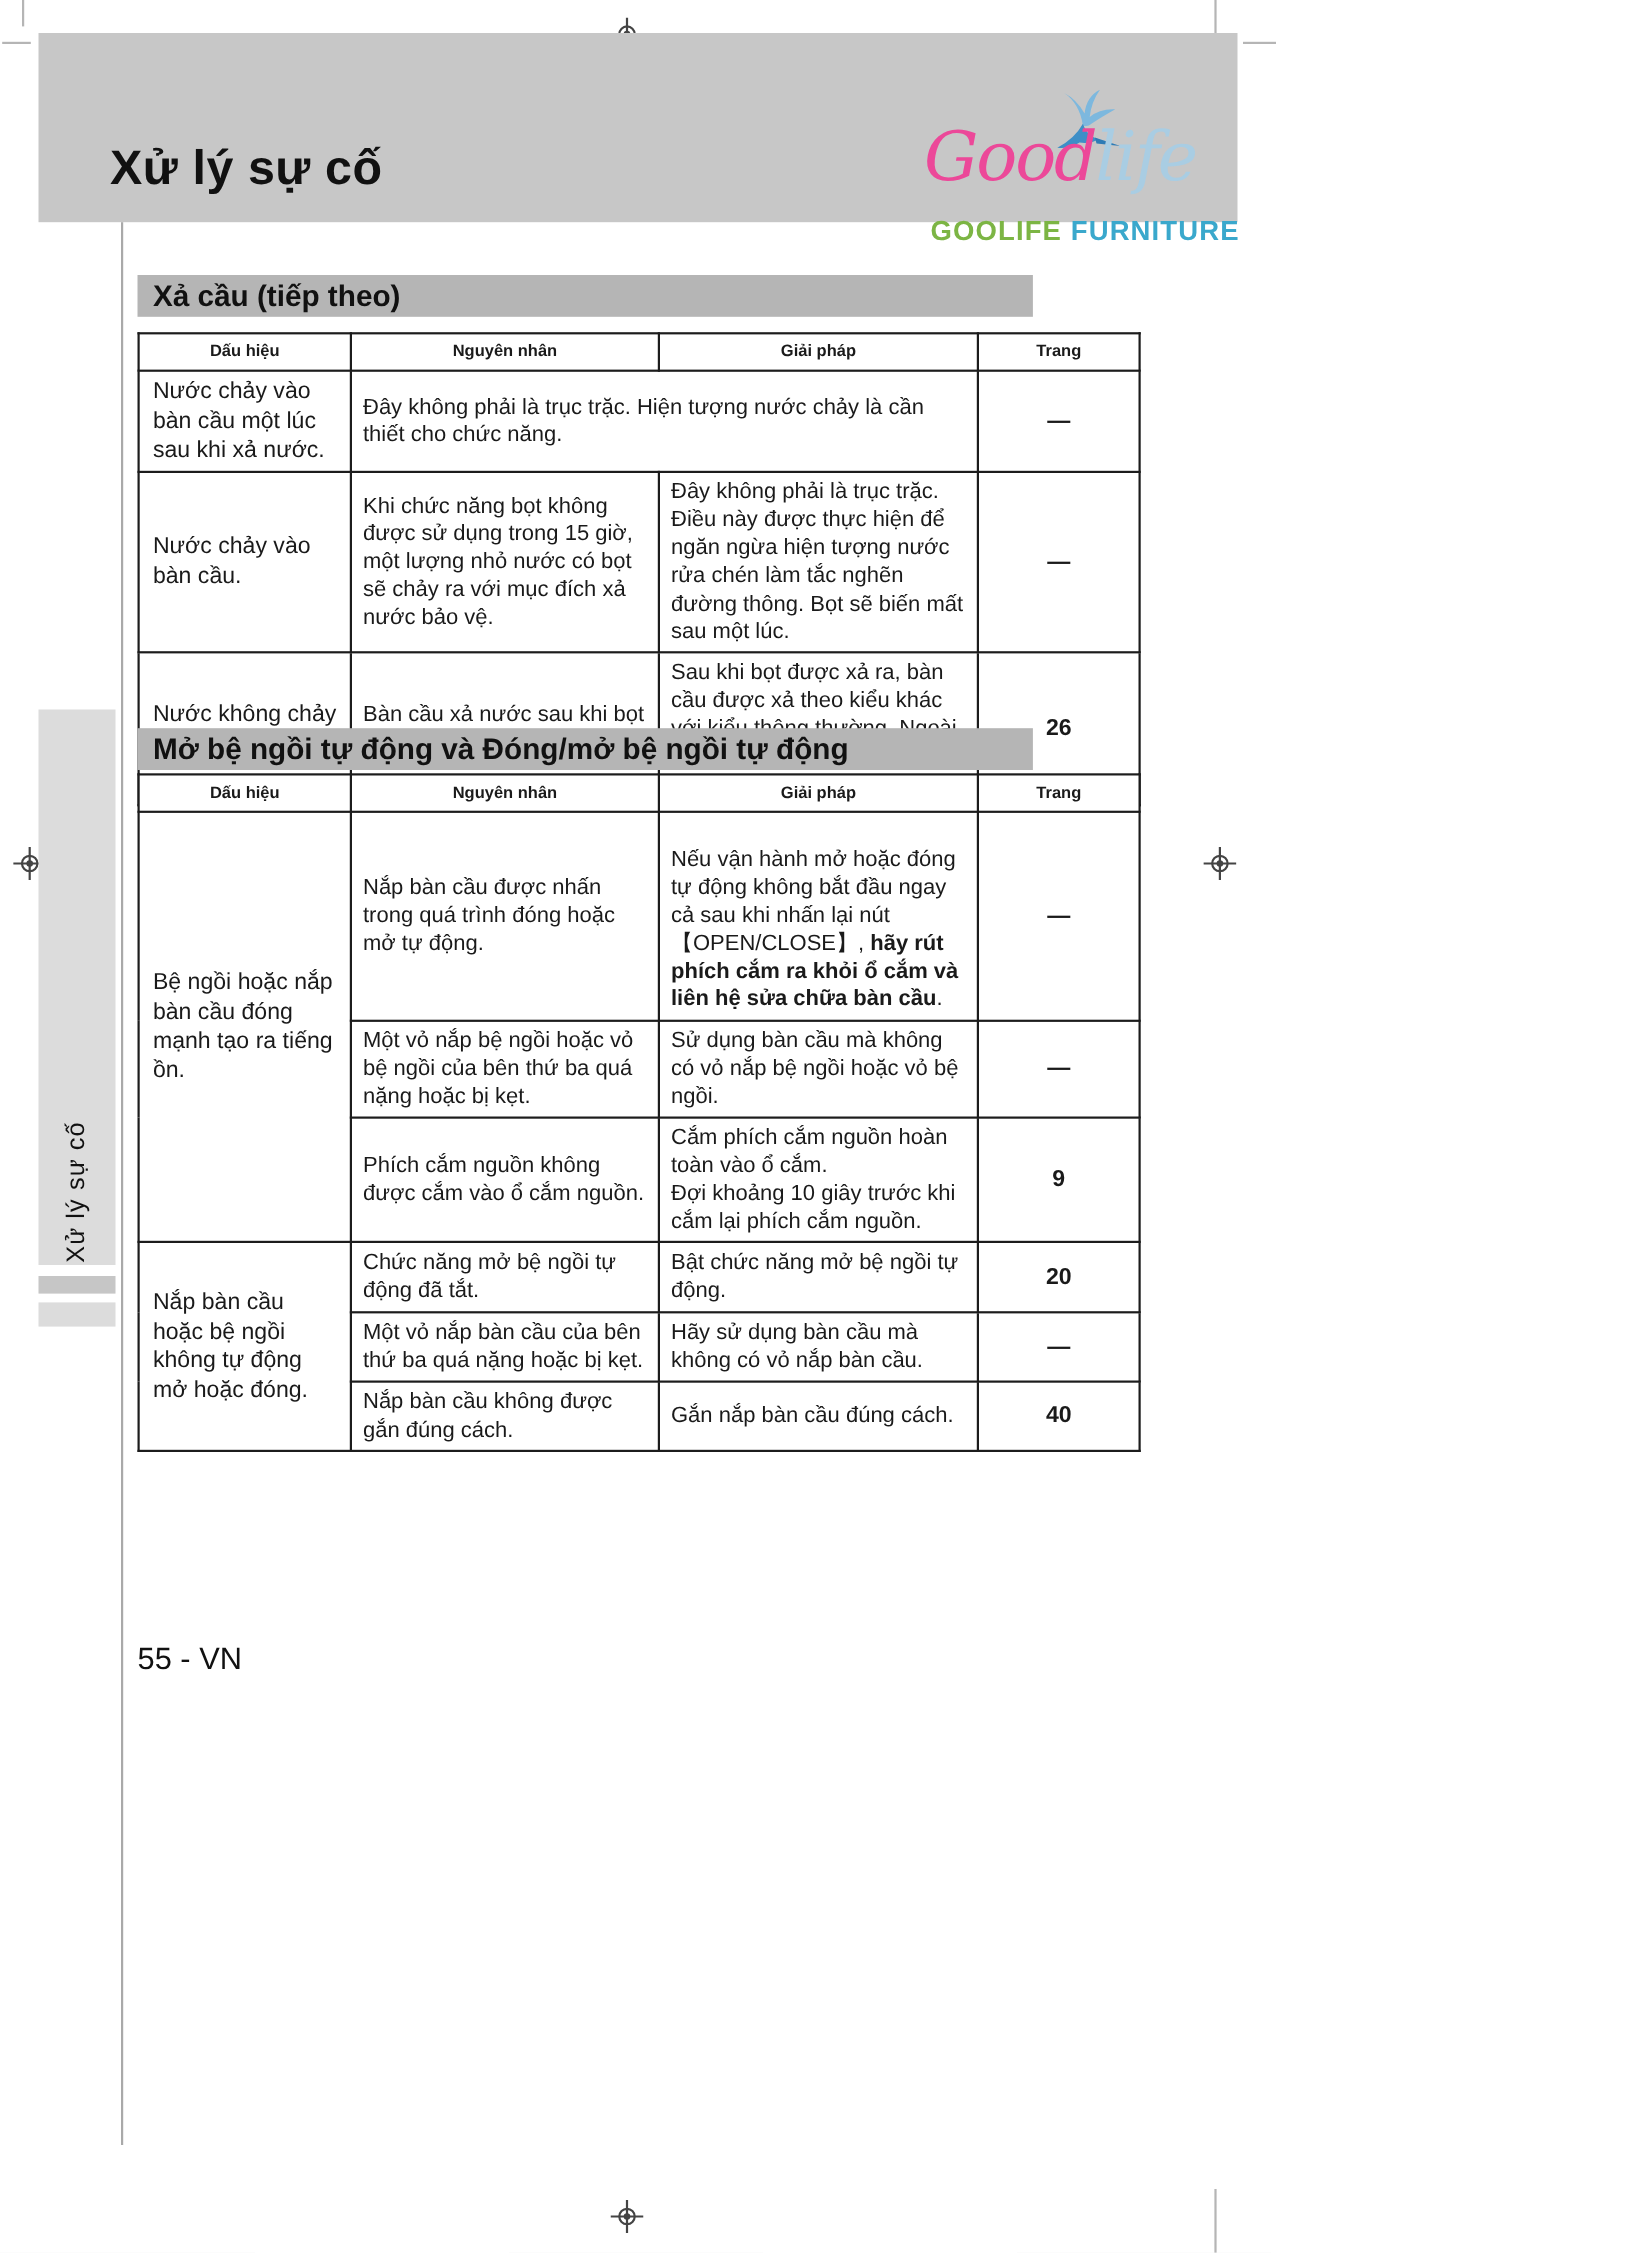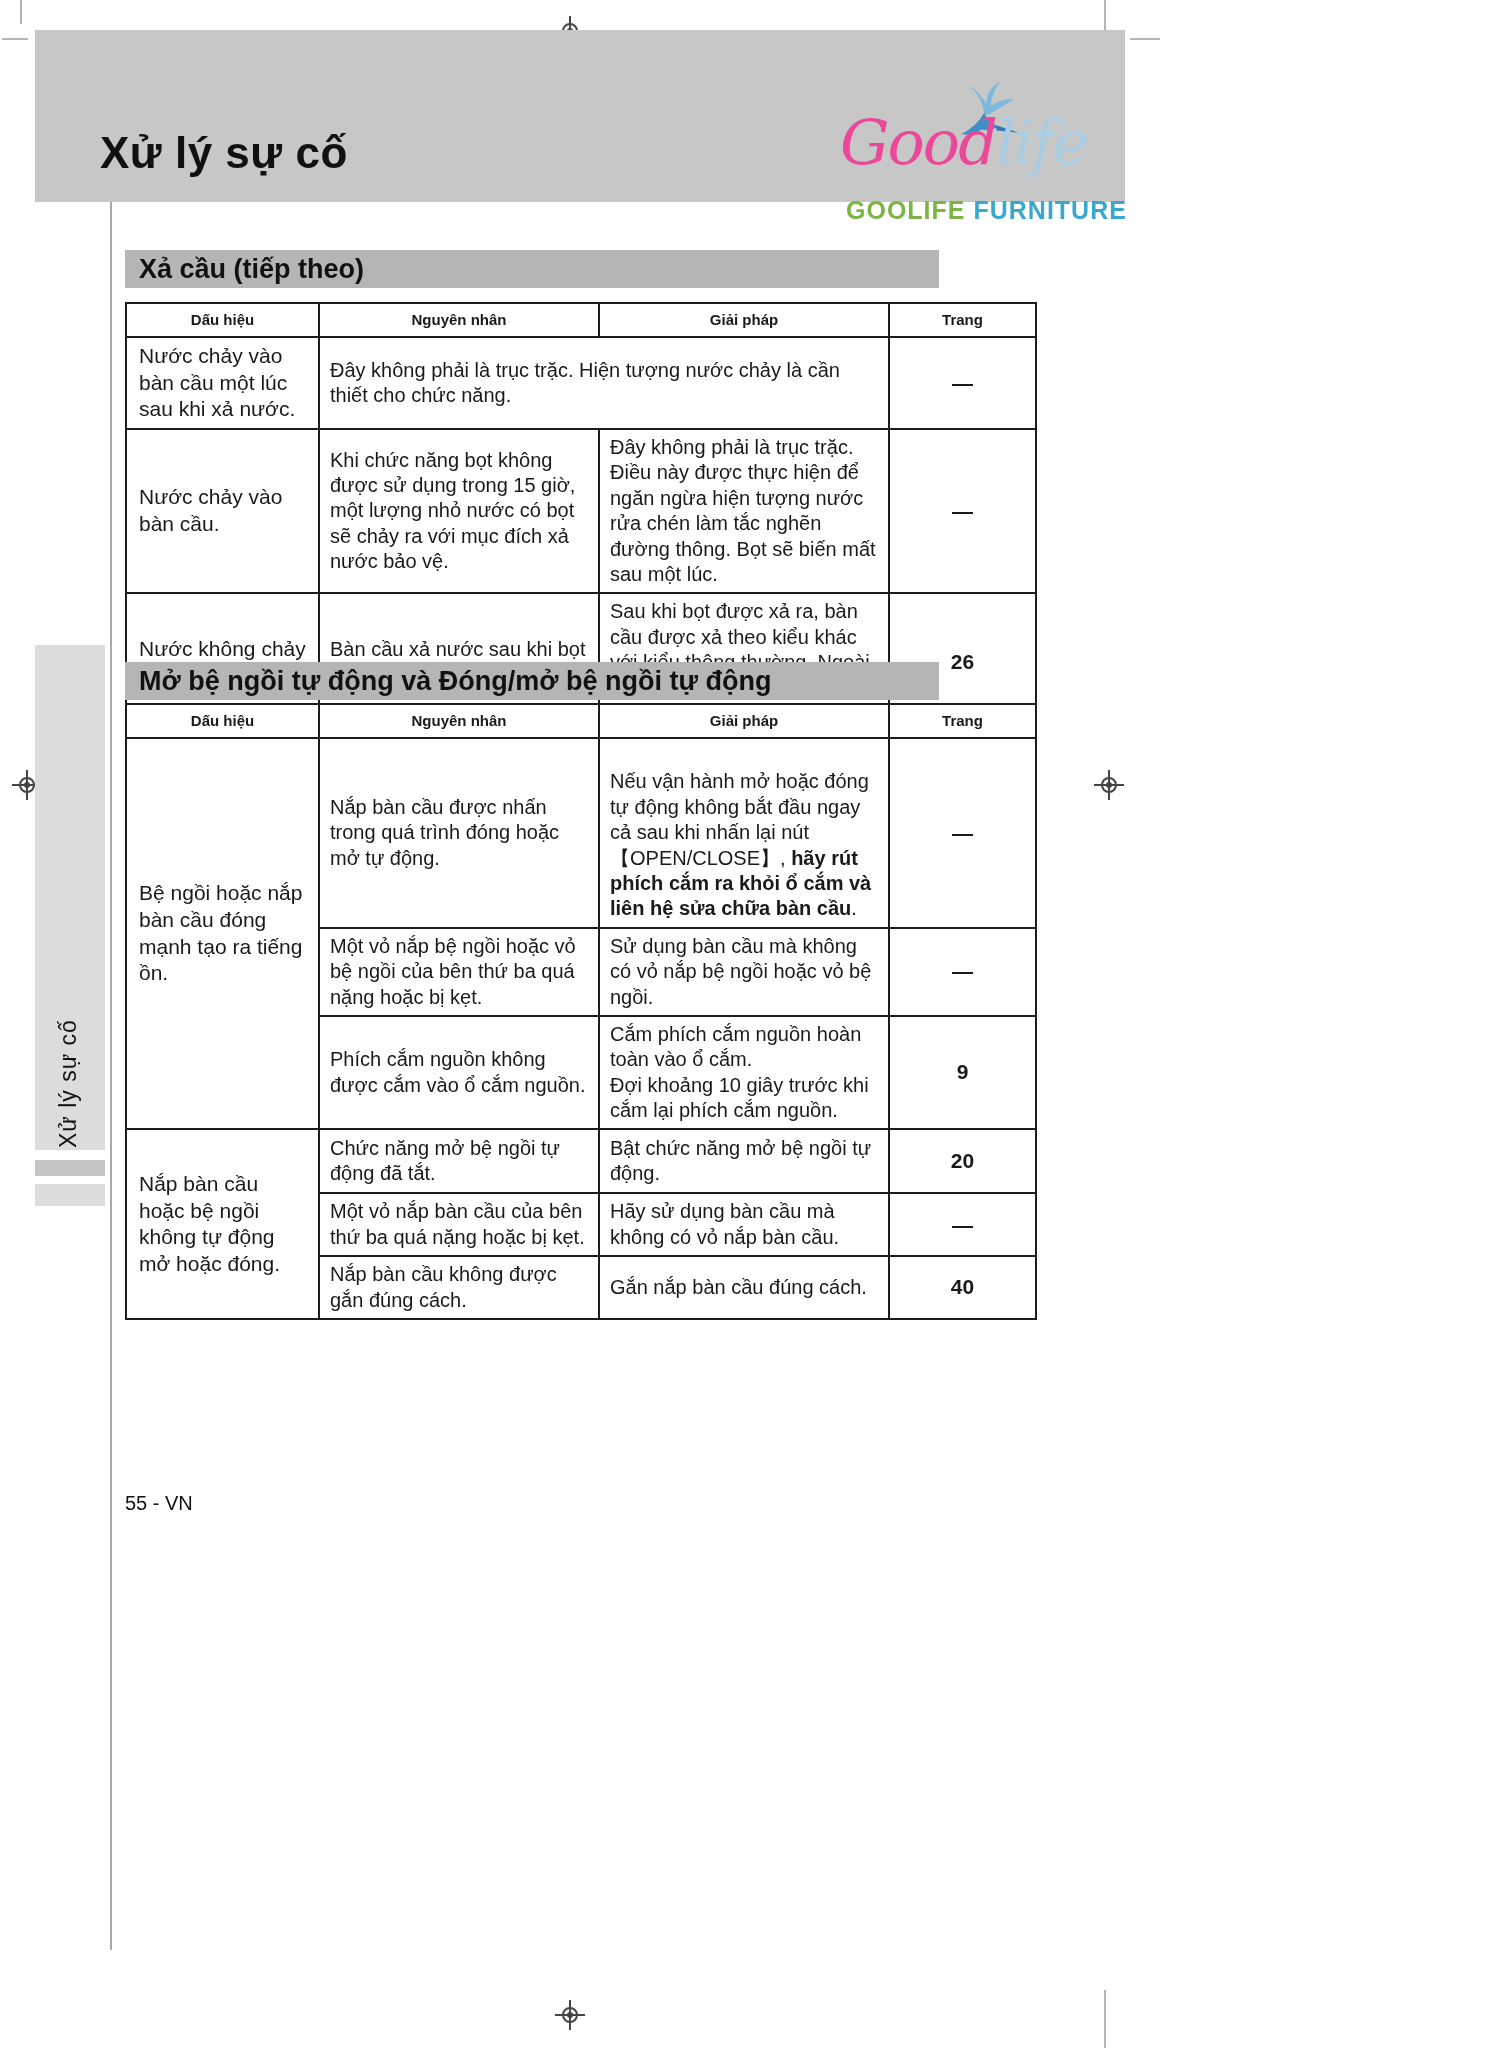--- a/index.html
+++ b/index.html
@@ -66,21 +66,21 @@
   td.sign { font-size:21px; padding-left:12px; }
   td.pageno { text-align:center; font-weight:bold; font-size:21px; }
   td.sol, td.cause { white-space:pre-line; }
   .bold-seg { font-weight:bold; }
 
   .h-r1 { height:78px; } .h-r2 { height:116px; } .h-r3 { height:98px; }
   .h-g0r0 { height:118px; } .h-g0r1 { height:80px;margin-top:12px; } .h-g0r2 { height:86px; }
   .h-g1r0 { height:64px; } .h-g1r1 { height:53px; } .h-g1r2 { height:60px; }
 
   
-  .footer-label { position:absolute; left:125px; top:1492px; font-size:20px; color:#111; }
+  .footer-label { position:absolute; left:125px; top:1492px; font-size:28px; color:#111; }
 </style>
 </head>
 <body>
 
 <div class="page">
 
   <svg class="regmark" style="left:555px; top:16px;" viewBox="0 0 30 30">
     <circle cx="15" cy="15" r="7" fill="none" stroke="#444" stroke-width="2"></circle>
     <line x1="15" y1="0" x2="15" y2="30" stroke="#444" stroke-width="2"></line>
     <line x1="0" y1="15" x2="30" y2="15" stroke="#444" stroke-width="2"></line>

